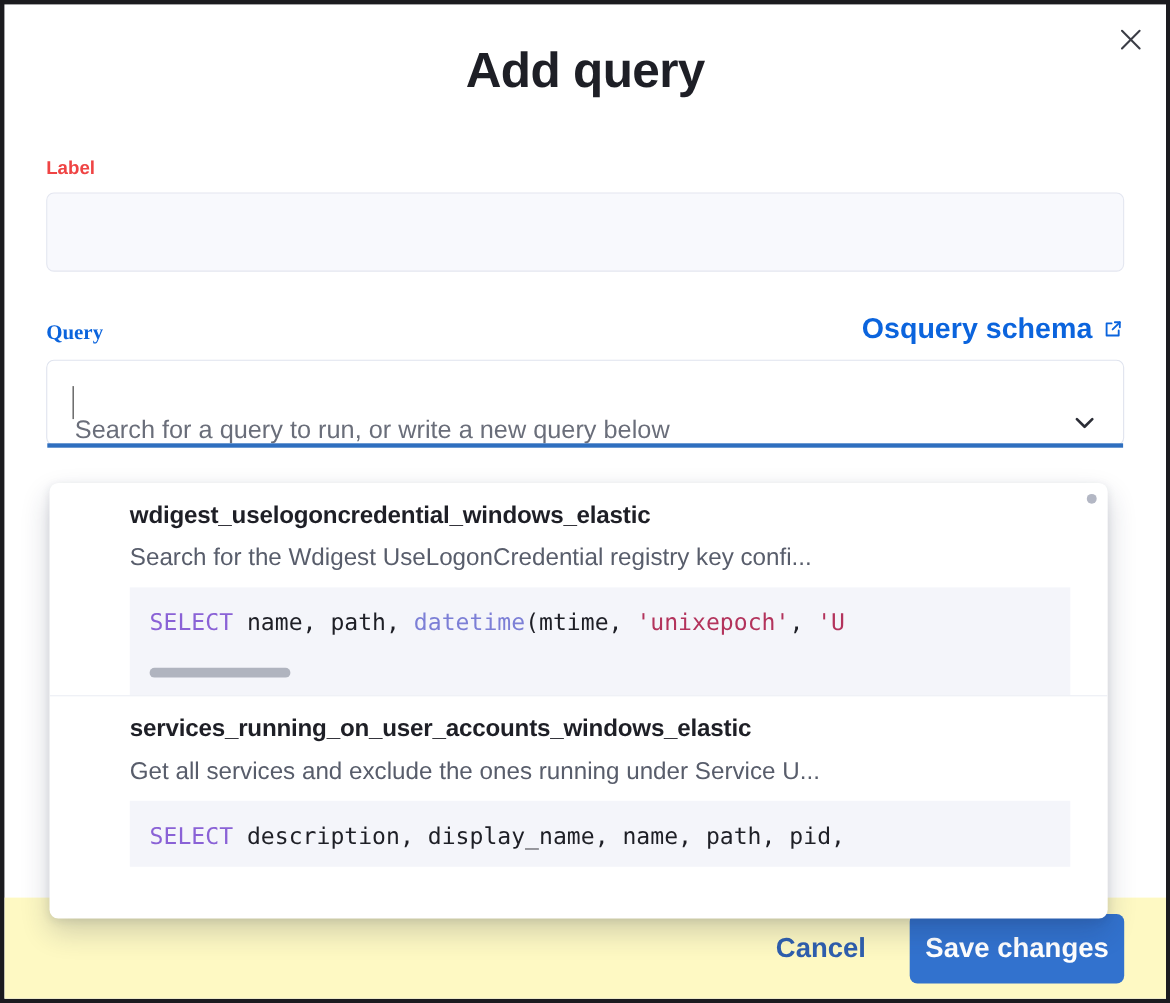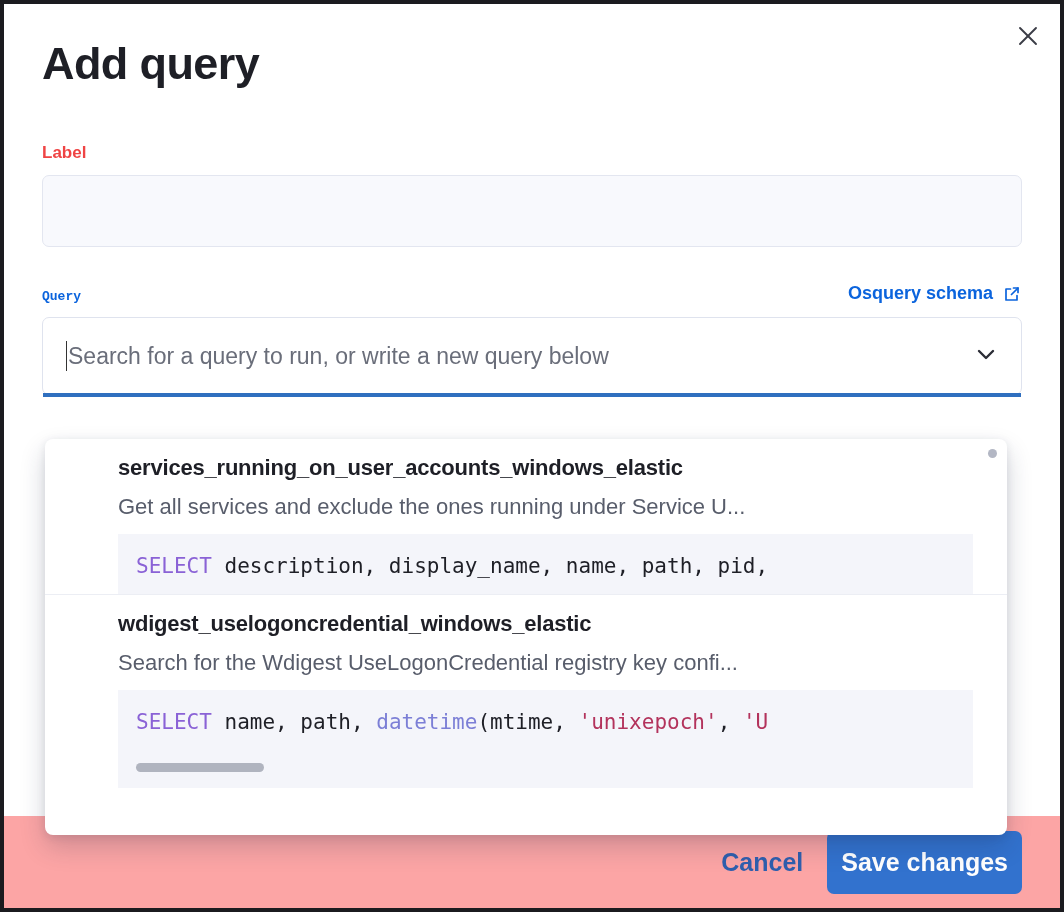--- a/index.html
+++ b/index.html
@@ -49,20 +49,21 @@
     box-sizing: border-box;
   }
 
   .modal-title {
     font-size: 45px;
     font-weight: 700;
     letter-spacing: -0.6px;
     color: #1e1f26;
     margin: 0 0 56px 0;
     line-height: 1.05;
+    text-align: center;
   }
 
   .field-label {
     font-size: 17px;
     font-weight: 700;
     color: #ef4444;
     margin-bottom: 12px;
   }
 
   .text-input {
@@ -81,52 +82,52 @@
 
   
   .query-row {
     display: flex;
     align-items: flex-end;
     justify-content: space-between;
     margin-top: 36px;
     margin-bottom: 13px;
   }
   .query-label {
-    font-size: 13px;
+    font-size: 19px;
     font-weight: 700;
     color: #0b64dd;
     background: none;
     border: none;
     padding: 0;
     cursor: pointer;
-    font-family: Liberation Mono, monospace;
+    font-family: Liberation Serif, serif;
   }
   .schema-link {
     display: flex;
-    align-items: flex-end;
+    align-items: center;
     gap: 9px;
-    font-size: 18px;
+    font-size: 26px;
     font-weight: 700;
     color: #0b64dd;
     text-decoration: none;
     cursor: pointer;
   }
   .schema-link svg { display: block; }
 
   
   .combobox {
     position: relative;
     width: 100%;
     height: 78px;
     box-sizing: border-box;
     background: #ffffff;
     border: 1px solid #dfe3ee;
     border-radius: 7px;
     display: flex;
-    align-items: center;
+    align-items: flex-end;
     padding: 0 20px 0 22px;
     cursor: text;
   }
   .combobox .caret {
     position: absolute;
     left: 23px;
     top: 50%;
     transform: translateY(-50%);
     width: 1px;
     height: 30px;
@@ -220,25 +221,25 @@
     background: #b0b4bf;
   }
 
   
   .footer {
     position: absolute;
     left: 0;
     right: 0;
     bottom: 0;
     height: 92px;
-    background: #fca5a5;
+    background: #fef9c3;
     display: flex;
     align-items: center;
     justify-content: flex-end;
-    gap: 10px;
+    gap: 26px;
     padding: 0 38px;
     box-sizing: border-box;
     z-index: 1;
   }
   .btn-cancel {
     background: none;
     border: none;
     font-size: 25px;
     font-weight: 700;
     color: #2f5fae;
@@ -308,31 +309,31 @@
 
   <div class="footer">
     <button class="btn-cancel">Cancel</button>
     <button class="btn-save">Save changes</button>
   </div>
 
   <div class="dropdown">
     <span class="dd-scroll-dot"></span>
 
     <div class="dd-option">
-      <div class="dd-title">services_running_on_user_accounts_windows_elastic</div>
-      <div class="dd-desc">Get all services and exclude the ones running under Service U...</div>
-      <div class="code-block short">
-        <div class="code-line"><span class="tok-kw">SELECT</span><span> description, display_name, name, path, pid,</span></div>
-      </div>
-    </div>
-
-    <div class="dd-option">
       <div class="dd-title">wdigest_uselogoncredential_windows_elastic</div>
       <div class="dd-desc">Search for the Wdigest UseLogonCredential registry key confi...</div>
       <div class="code-block">
         <div class="code-line"><span class="tok-kw">SELECT</span><span> name, path, </span><span class="tok-fn">datetime</span><span>(mtime, </span><span class="tok-str">'unixepoch'</span><span>, </span><span class="tok-str">'U</span></div>
         <span class="code-scrollbar"></span>
       </div>
     </div>
 
+    <div class="dd-option">
+      <div class="dd-title">services_running_on_user_accounts_windows_elastic</div>
+      <div class="dd-desc">Get all services and exclude the ones running under Service U...</div>
+      <div class="code-block short">
+        <div class="code-line"><span class="tok-kw">SELECT</span><span> description, display_name, name, path, pid,</span></div>
+      </div>
+    </div>
+
   </div>
 
 </div>
 
 </body></html>

